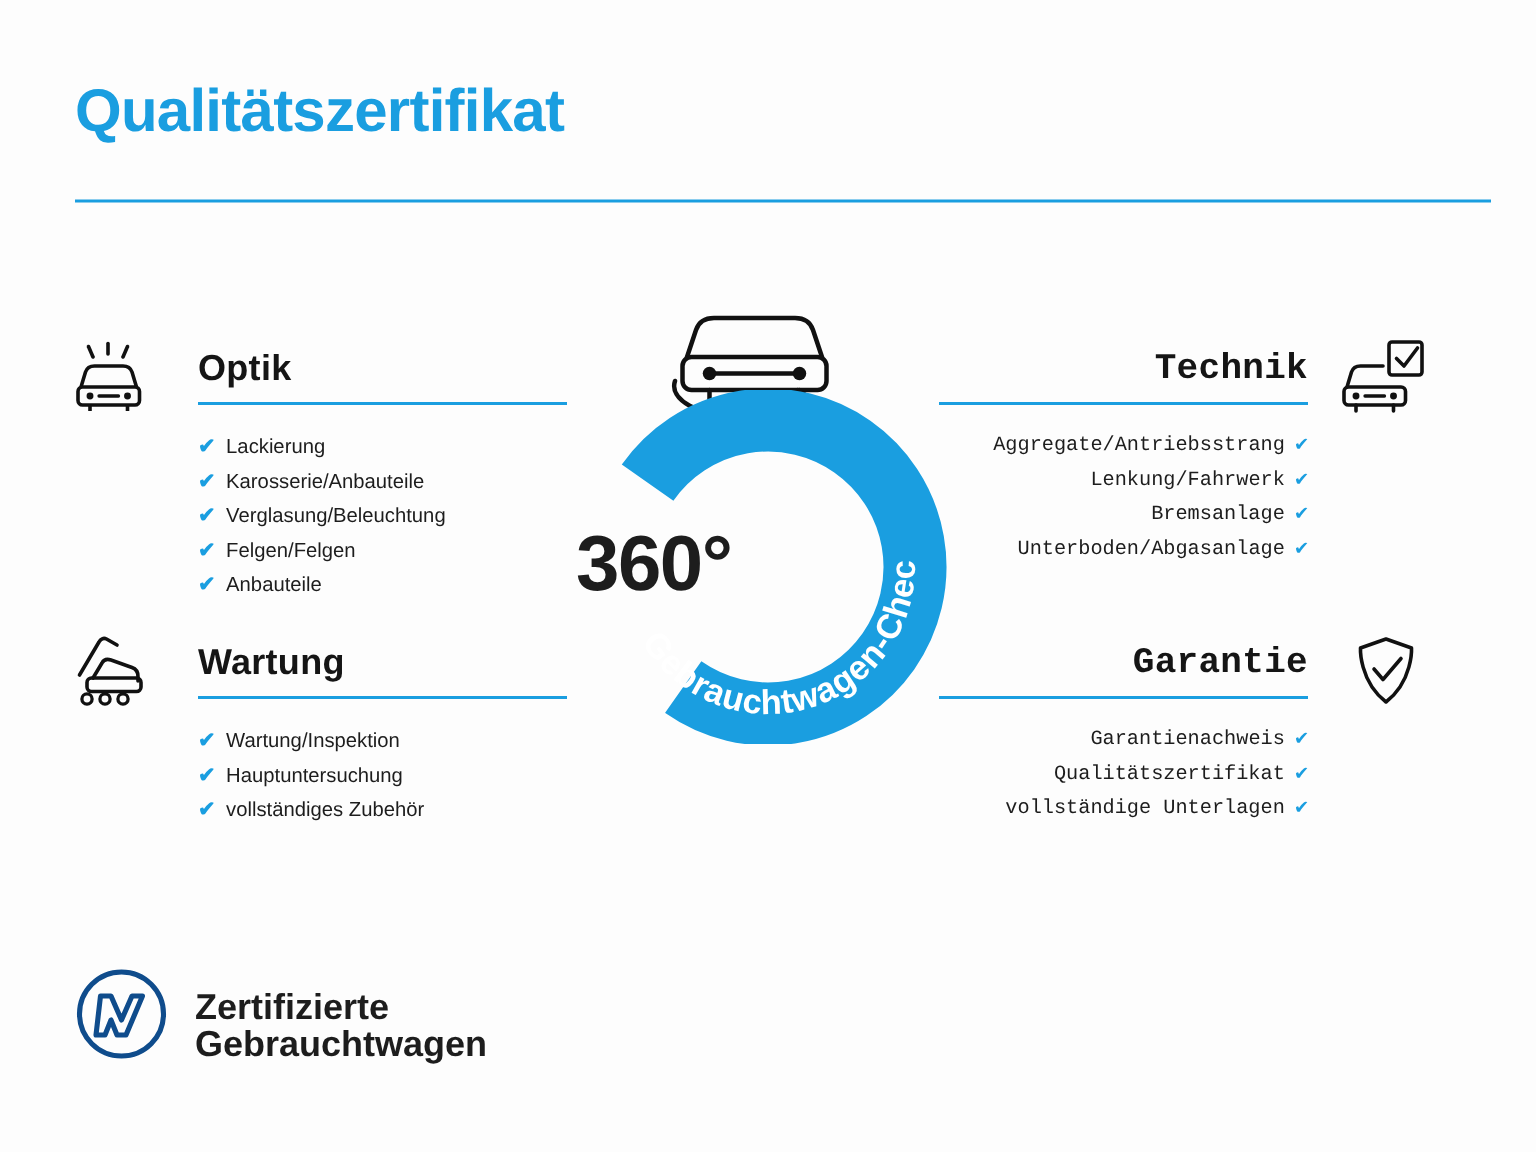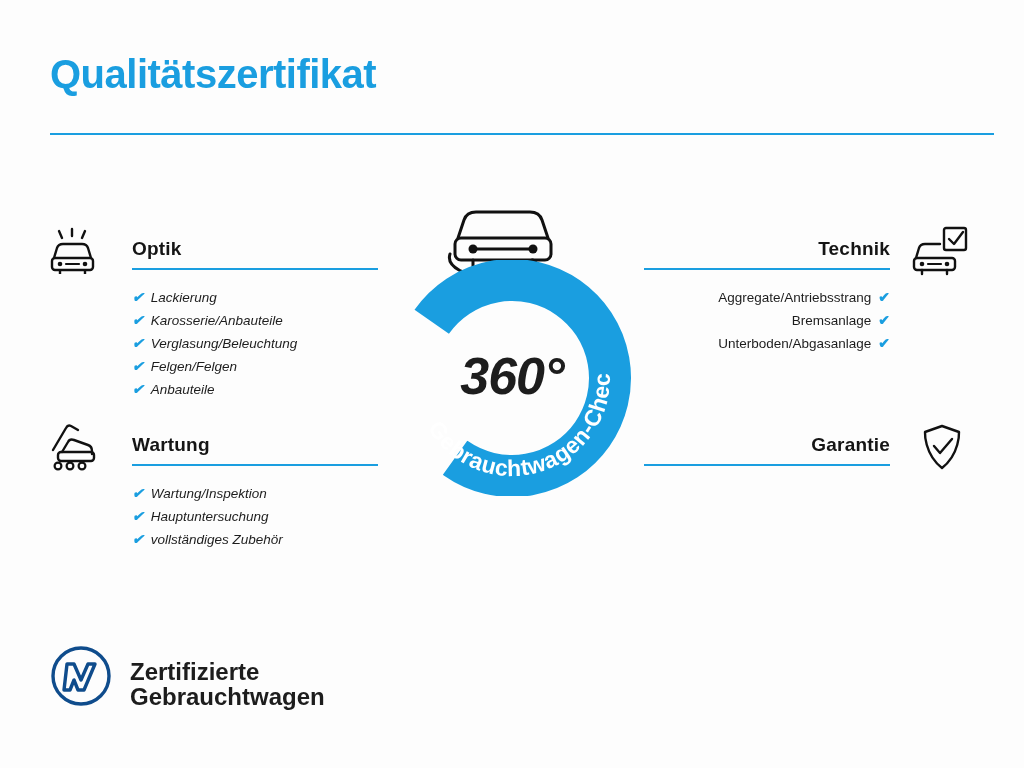--- a/index.html
+++ b/index.html
@@ -39,21 +39,21 @@
     height: 2px;
     background: #1a9ee0;
   }
 
   
   .col {
     position: absolute;
     width: 330px;
   }
   .col-left  { left: 48px; }
-  .col-right { left: 644px; }
+  .col-right { left: 626px; font-family: Liberation Mono, monospace; }
 
   .block-optik    { top: 224px; }
   .block-wartung  { top: 420px; }
   .block-technik  { top: 224px; }
   .block-garantie { top: 420px; }
 
   .head-row {
     position: relative;
     height: 46px;
   }
@@ -62,21 +62,21 @@
     top: 0;
     width: 64px;
     height: 56px;
   }
   .col-left .head-icon  { left: 0; }
   .col-right .head-icon { right: 0; }
 
   .head-label {
     position: absolute;
     bottom: 10px;
-    font-size: 19px;
+    font-size: 24px;
     font-weight: bold;
     color: #151515;
     letter-spacing: 0.2px;
   }
   .col-left .head-label  { left: 84px; }
   .col-right .head-label { right: 84px; }
 
   .head-rule {
     position: absolute;
     height: 2px;
@@ -92,21 +92,21 @@
     padding: 0;
     list-style: none;
     margin-top: 16px;
   }
   .list li {
     font-size: 13.5px;
     line-height: 23px;
     color: #1d1d1d;
     white-space: nowrap;
   }
-  .col-left .list li  { text-align: left;  padding-left: 84px; font-style: italic; }
+  .col-left .list li  { text-align: left;  padding-left: 84px; }
   .col-right .list li { text-align: right; padding-right: 84px; }
 
   .check {
     color: #1a9ee0;
     font-weight: bold;
     font-size: 14px;
   }
   .col-left .check  { margin-right: 7px; }
   .col-right .check { margin-left: 7px; }
 
@@ -123,26 +123,25 @@
     left: 14px;
     top: 64px;
     width: 256px;
     height: 236px;
   }
   .deg {
     position: absolute;
     left: 0;
     top: 86px;
     width: 256px;
-    text-align: center;
+    text-align: left;
     font-size: 52px;
     font-weight: bold;
     color: #1d1d1d;
     letter-spacing: -1px;
-    font-style: italic;
   }
   .car-top {
     position: absolute;
     left: 58px;
     top: 0;
     width: 150px;
     height: 90px;
   }
 
   
@@ -247,38 +246,44 @@
           <circle cx="12" cy="40" r="2.3" fill="#111"></circle>
           <circle cx="37" cy="40" r="2.3" fill="#111"></circle>
           <path d="M18 40 L31 40" stroke="#111" stroke-width="2.2" stroke-linecap="round"></path>
         </svg>
       </span>
       <span class="head-label">Technik</span>
       <span class="head-rule"></span>
     </div>
     <ul class="list">
       <li><span>Aggregate/Antriebsstrang</span><span class="check">✔</span></li>
+      <li><span>Lenkung/Fahrwerk</span><span class="check">✔</span></li>
       <li><span>Bremsanlage</span><span class="check">✔</span></li>
       <li><span>Unterboden/Abgasanlage</span><span class="check">✔</span></li>
     </ul>
   </div>
 
   <div class="col col-right block-garantie">
     <div class="head-row">
       <span class="head-icon">
         <svg viewBox="0 0 64 56" width="64" height="56">
           <g fill="none" stroke="#111" stroke-width="2.4" stroke-linejoin="round" stroke-linecap="round">
             <path d="M32 6 L49 12 C49 12 50 34 32 48 C14 34 15 12 15 12 Z"></path>
             <path d="M24 26 L30 33 L42 19"></path>
           </g>
         </svg>
       </span>
       <span class="head-label">Garantie</span>
       <span class="head-rule"></span>
     </div>
+    <ul class="list">
+      <li><span>Garantienachweis</span><span class="check">✔</span></li>
+      <li><span>Qualitätszertifikat</span><span class="check">✔</span></li>
+      <li><span>vollständige Unterlagen</span><span class="check">✔</span></li>
+    </ul>
   </div>
 
   <div class="badge">
 
     <div class="car-top">
       <svg viewBox="0 0 150 90" width="150" height="90">
         <g fill="none" stroke="#111" stroke-width="3" stroke-linejoin="round" stroke-linecap="round">
           <path d="M30 42 L36 24 C38 18 42 16 48 16 L102 16 C108 16 112 18 114 24 L120 42"></path>
           <rect x="27" y="42" width="96" height="22" rx="6"></rect>
           <path d="M45 64 L45 71 M105 64 L105 71"></path>

